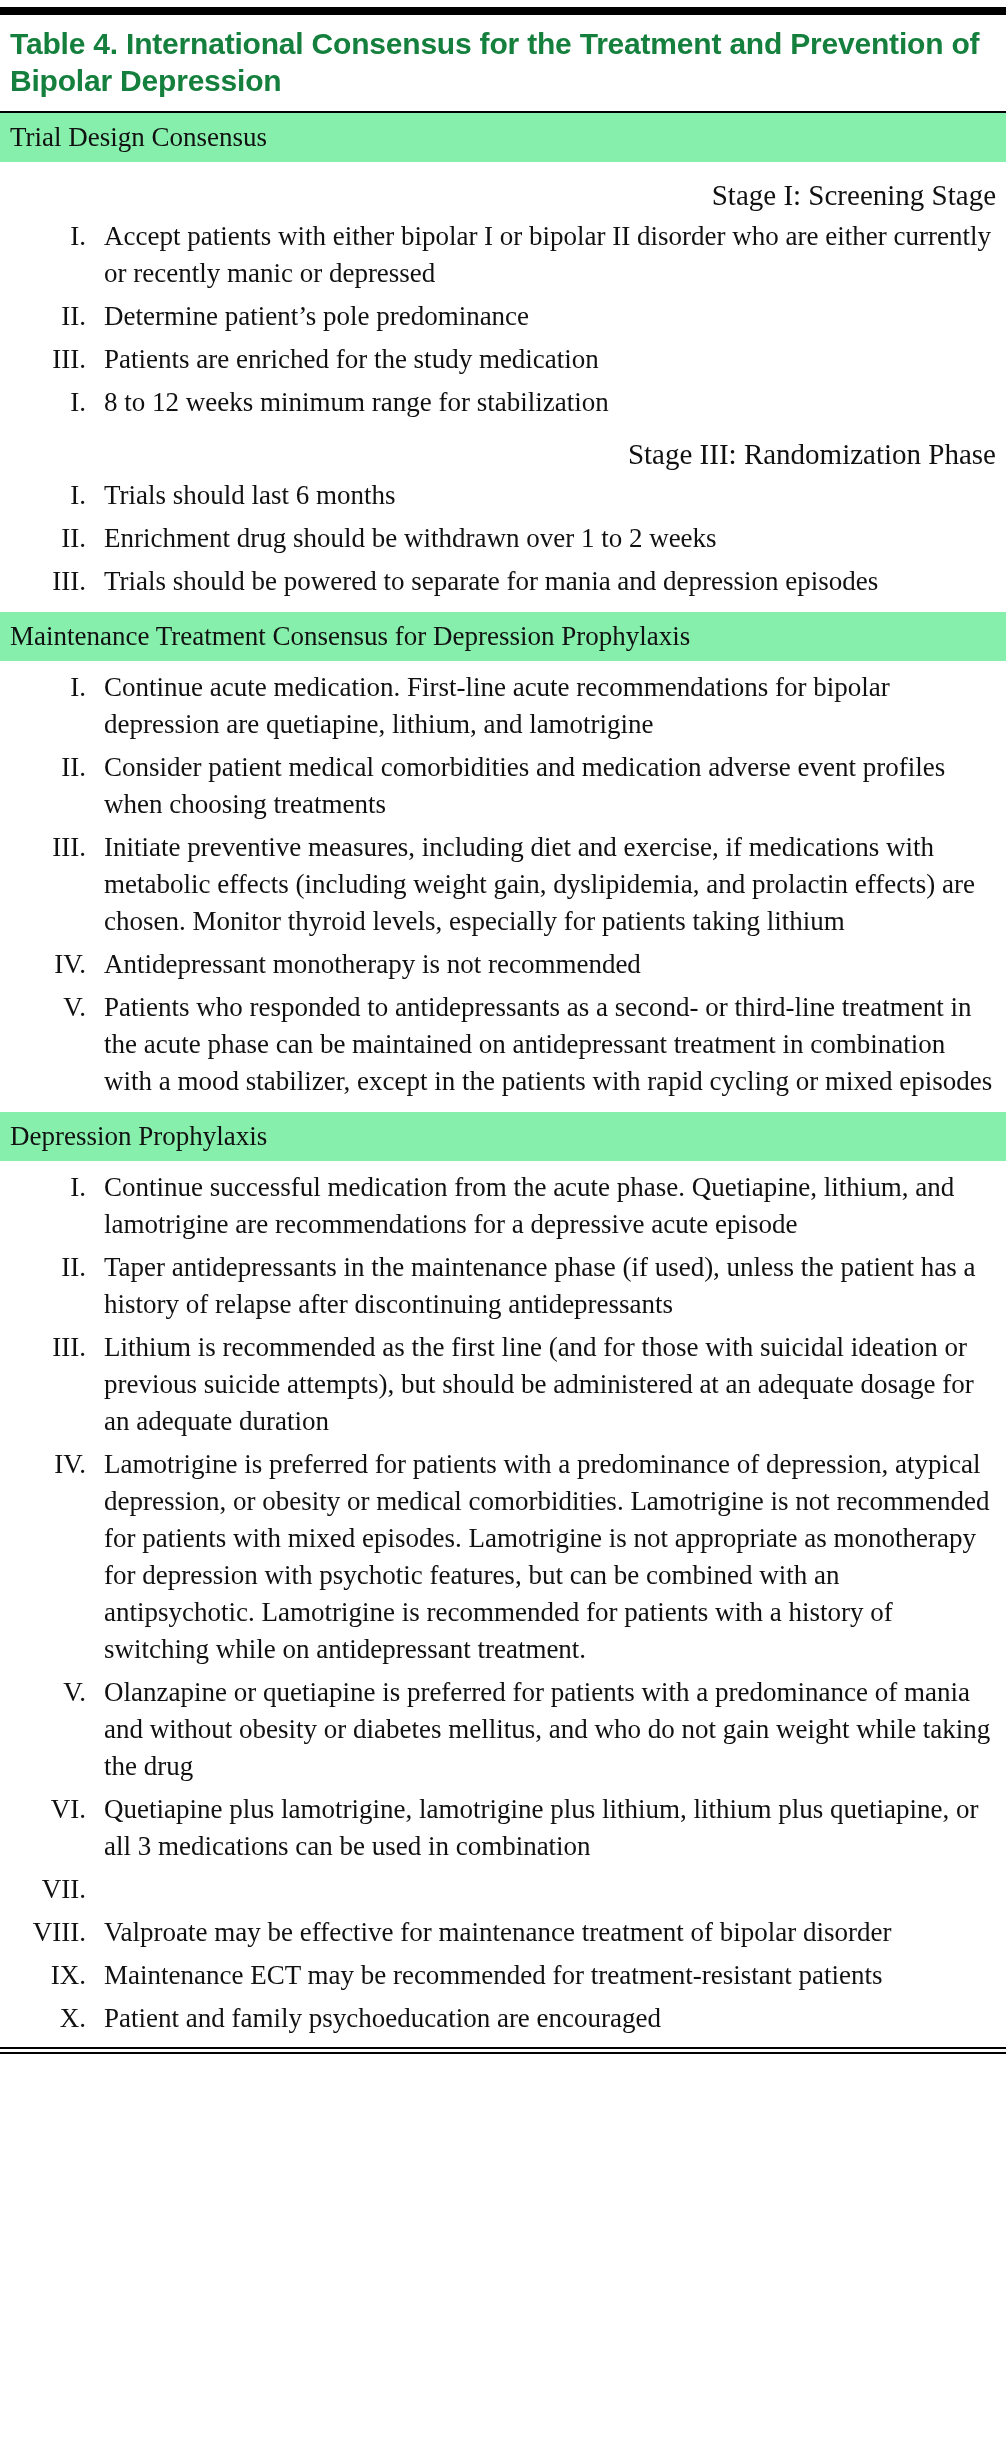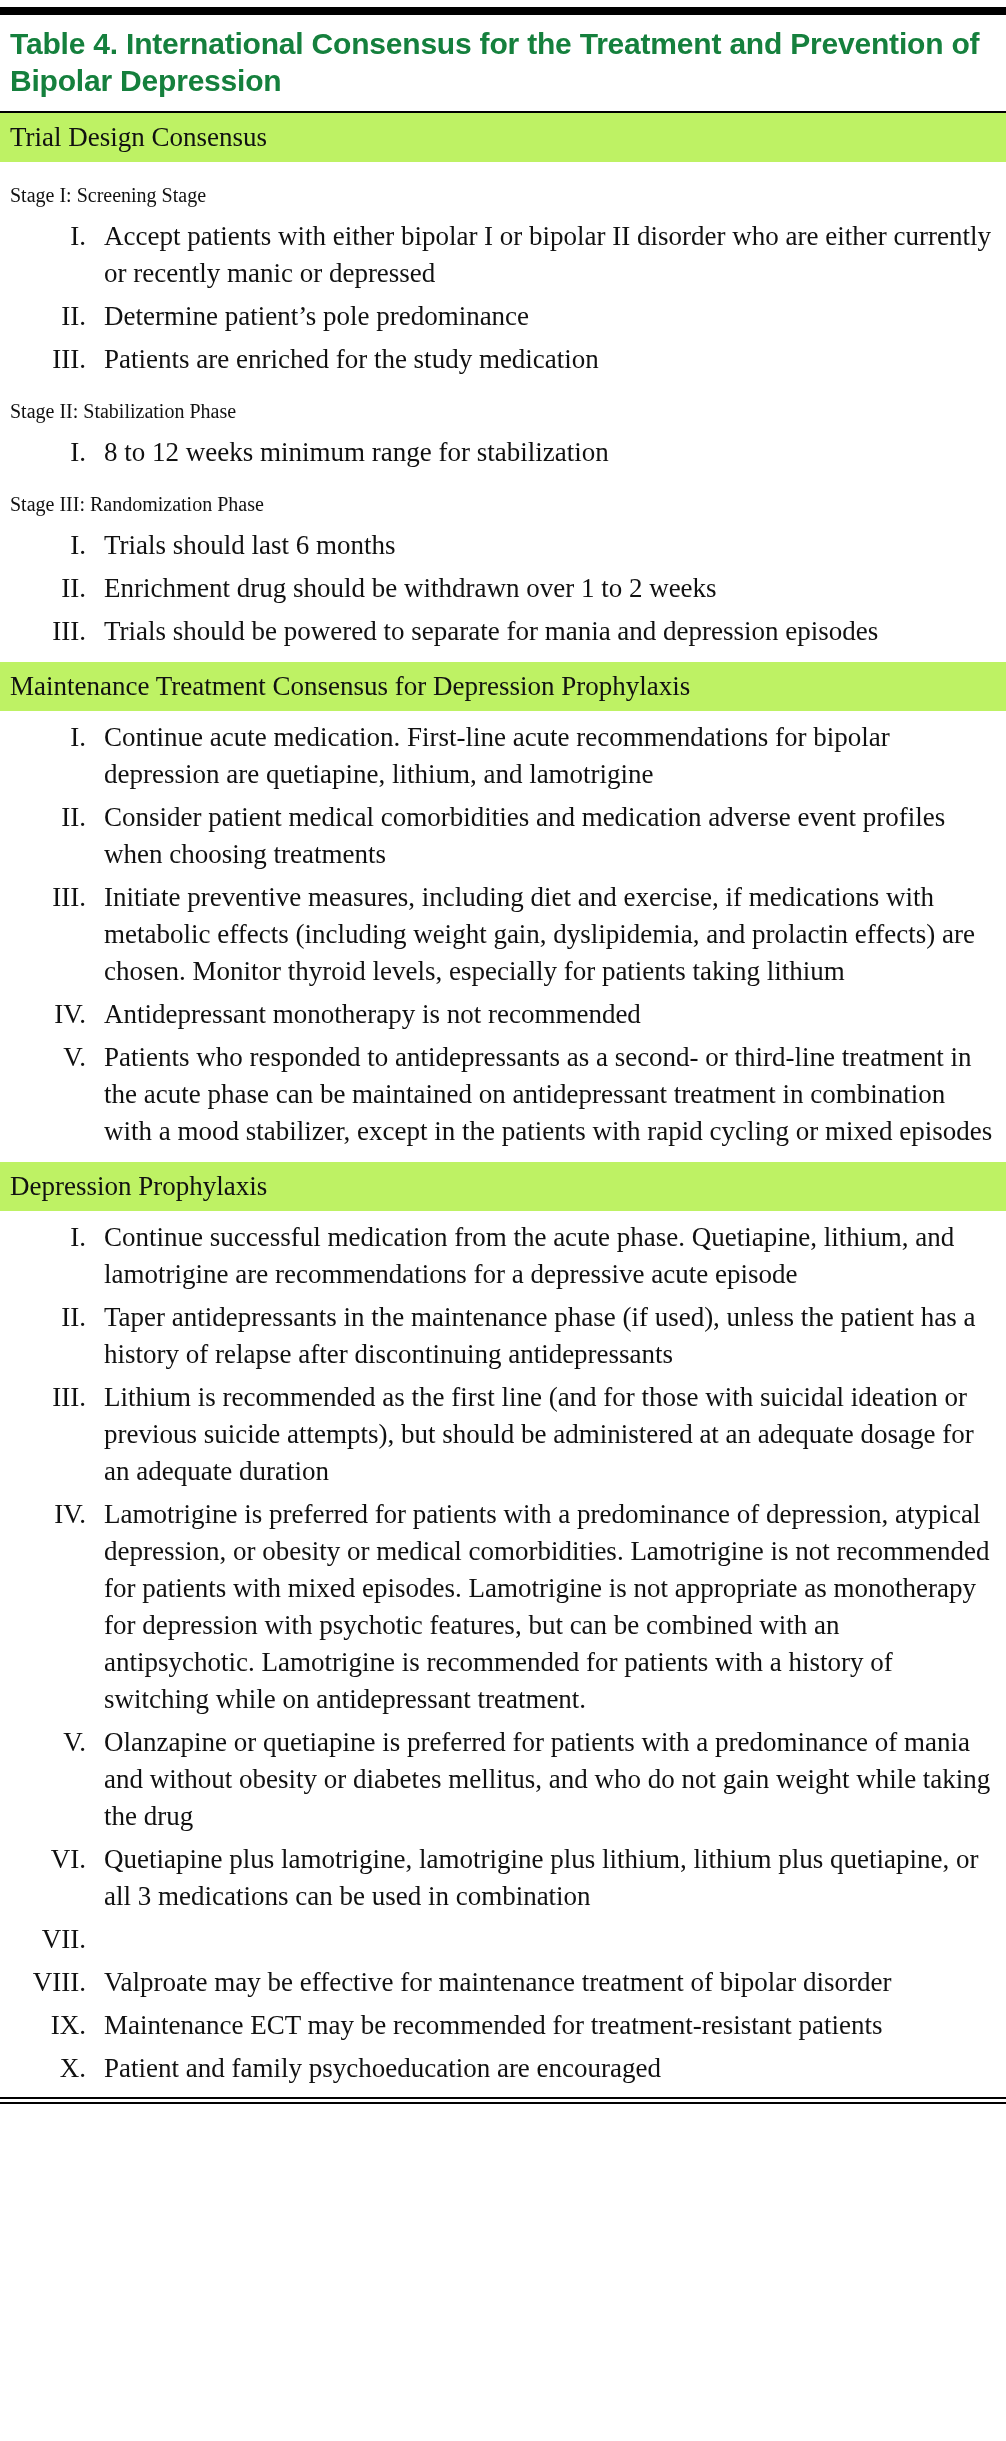--- a/index.html
+++ b/index.html
@@ -35,34 +35,35 @@
     color: #15803d;
     margin: 10px 14px 12px 10px;
   }
 
   .title-rule {
     height: 0;
     border-top: 2px solid #000000;
   }
 
   .sec-header {
-    background: #bef264;
+    background: #86efac;
     font-size: 27px;
     line-height: 36px;
     padding: 6px 12px 7px 10px;
   }
   section + section .sec-header,
   .content + section .sec-header {
     margin-top: 12px;
   }
 
   .sub-label {
-    font-size: 20px;
+    font-size: 29px;
     line-height: 36px;
     margin: 15px 10px 5px 10px;
+    text-align: right;
   }
 
   .content {
     padding-top: 8px;
   }
 
   .item {
     display: flex;
     margin-bottom: 6px;
     padding-right: 12px;
@@ -105,21 +106,20 @@
     </div>
     <div class="item">
       <span class="num">II.</span>
       <span class="txt">Determine patient’s pole predominance</span>
     </div>
     <div class="item">
       <span class="num">III.</span>
       <span class="txt">Patients are enriched for the study medication</span>
     </div>
 
-    <div class="sub-label">Stage II: Stabilization Phase</div>
     <div class="item">
       <span class="num">I.</span>
       <span class="txt">8 to 12 weeks minimum range for stabilization</span>
     </div>
 
     <div class="sub-label">Stage III: Randomization Phase</div>
     <div class="item">
       <span class="num">I.</span>
       <span class="txt">Trials should last 6 months</span>
     </div>

